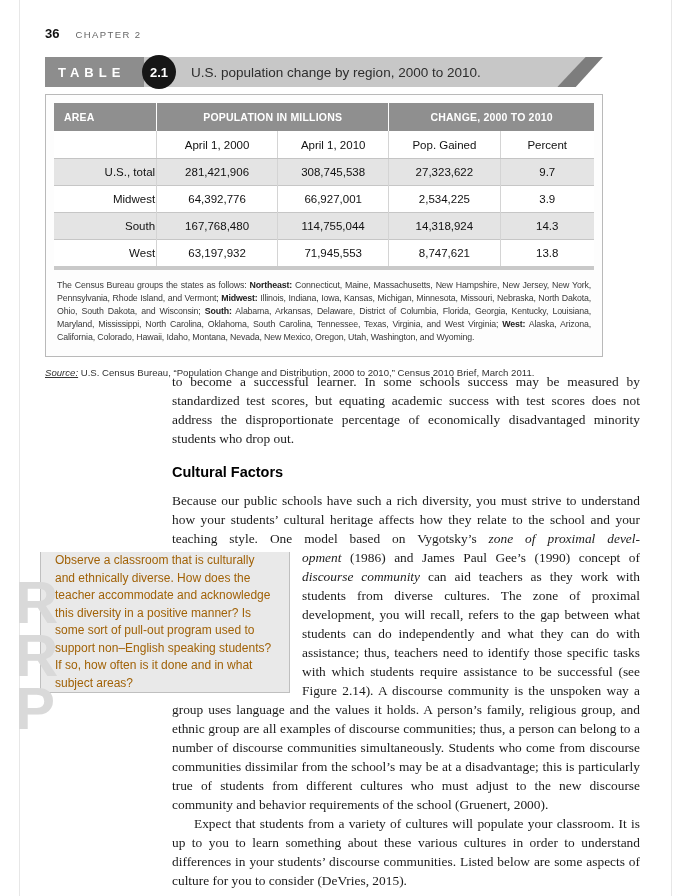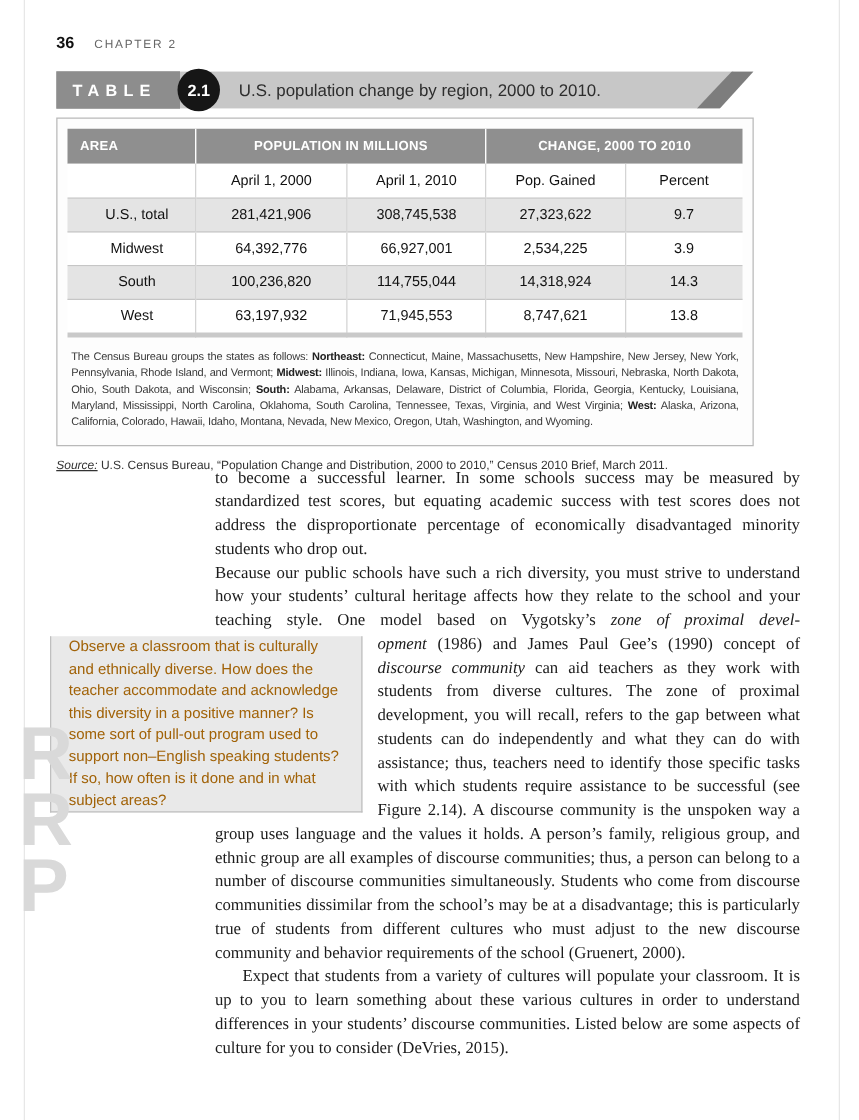--- a/index.html
+++ b/index.html
@@ -35,21 +35,21 @@
         border-bottom:4px solid #c9c9c9;}
   table.data th,table.data td{font-family:"Liberation Sans",sans-serif;}
   th.group{background:#8f8f8f;color:#ffffff;font-size:10.5px;height:26px;
         border-left:1px solid #fdfdfd;text-align:center;font-weight:bold;letter-spacing:0.2px;}
   th.group.area{ text-align:left;padding-left:10px;border-left:none;}
   tr.subhead th{height:25px;font-weight:normal;font-size:11.5px;color:#111;background:#fff;
         border-bottom:1px solid #c4c4c4;border-left:1px solid #d4d4d4;text-align:center;}
   tr.subhead th:first-child{border-left:none;}
   tbody td{height:24px;font-size:11.5px;color:#111;text-align:center;
         border-top:1px solid #c6c6c6;border-left:1px solid #d4d4d4;background:#fff;}
-  tbody td:first-child{text-align:center;padding-left:10px;border-left:none;}
+  tbody td:first-child{text-align:right;padding-left:10px;border-left:none;}
   tbody tr:nth-child(odd) td{background:#e4e4e4;}
 
   .footnote{margin-top:7px;padding:2px 3px 4px;font-size:8.8px;line-height:13px;color:#3a3a3a;
         text-align:justify;letter-spacing:-0.15px;}
   .b{font-weight:bold;color:#222;}
   .i{font-style:italic;}
   .source{margin-top:10px;font-size:9.6px;color:#333;font-family:"Liberation Sans",sans-serif;}
   .source .i{font-style:italic;text-decoration:underline;}
 
   
@@ -132,21 +132,21 @@
           </tr>
             <tr>
             <td>Midwest</td>
             <td>64,392,776</td>
             <td>66,927,001</td>
             <td>2,534,225</td>
             <td>3.9</td>
           </tr>
             <tr>
             <td>South</td>
-            <td>100,236,820</td>
+            <td>167,768,480</td>
             <td>114,755,044</td>
             <td>14,318,924</td>
             <td>14.3</td>
           </tr>
             <tr>
             <td>West</td>
             <td>63,197,932</td>
             <td>71,945,553</td>
             <td>8,747,621</td>
             <td>13.8</td>
@@ -164,20 +164,21 @@
     </div>
   </div>
 
   <span class="wm wm1">R</span>
   <span class="wm wm2">R</span>
   <span class="wm wm3">P</span>
 
   <div class="content">
     <p>to become a successful learner. In some schools success may be measured by standardized test scores, but equating academic success with test scores does not address the disproportionate percentage of economically disadvantaged minority students who drop out.</p>
 
+    <h3 class="section">Cultural Factors</h3>
 
     <p class="p2a"><span><span>Because our public schools have such a rich diversity, you must strive to understand how your students’ cultural heritage affects how they relate to the school and your teaching style. One model based on Vygotsky’s </span><span class="i">zone of proximal devel-</span></span></p>
 
     <div>
       <div class="rrp-box">
         <div class="rrp-body">Observe a classroom that is culturally and ethnically diverse. How does the teacher accommodate and acknowledge this diversity in a positive manner? Is some sort of pull-out program used to support non–English speaking students? If so, how often is it done and in what subject areas?</div>
       </div>
       <p><span><span class="i">opment</span><span> (1986) and James Paul Gee’s (1990) concept of </span><span class="i">discourse community</span><span> can aid teachers as they work with students from diverse cultures. The zone of proximal development, you will recall, refers to the gap between what students can do independently and what they can do with assistance; thus, teachers need to identify those specific tasks with which students require assistance to be successful (see Figure 2.14). A discourse community is the unspoken way a group uses language and the values it holds. A person’s family, religious group, and ethnic group are all examples of discourse communities; thus, a person can belong to a number of discourse communities simultaneously. Students who come from discourse communities dissimilar from the school’s may be at a disadvantage; this is particularly true of students from different cultures who must adjust to the new discourse community and behavior requirements of the school (Gruenert, 2000).</span></span></p>
       <p class="indent">Expect that students from a variety of cultures will populate your classroom. It is up to you to learn something about these various cultures in order to understand differences in your students’ discourse communities. Listed below are some aspects of culture for you to consider (DeVries, 2015).</p>
     </div>

